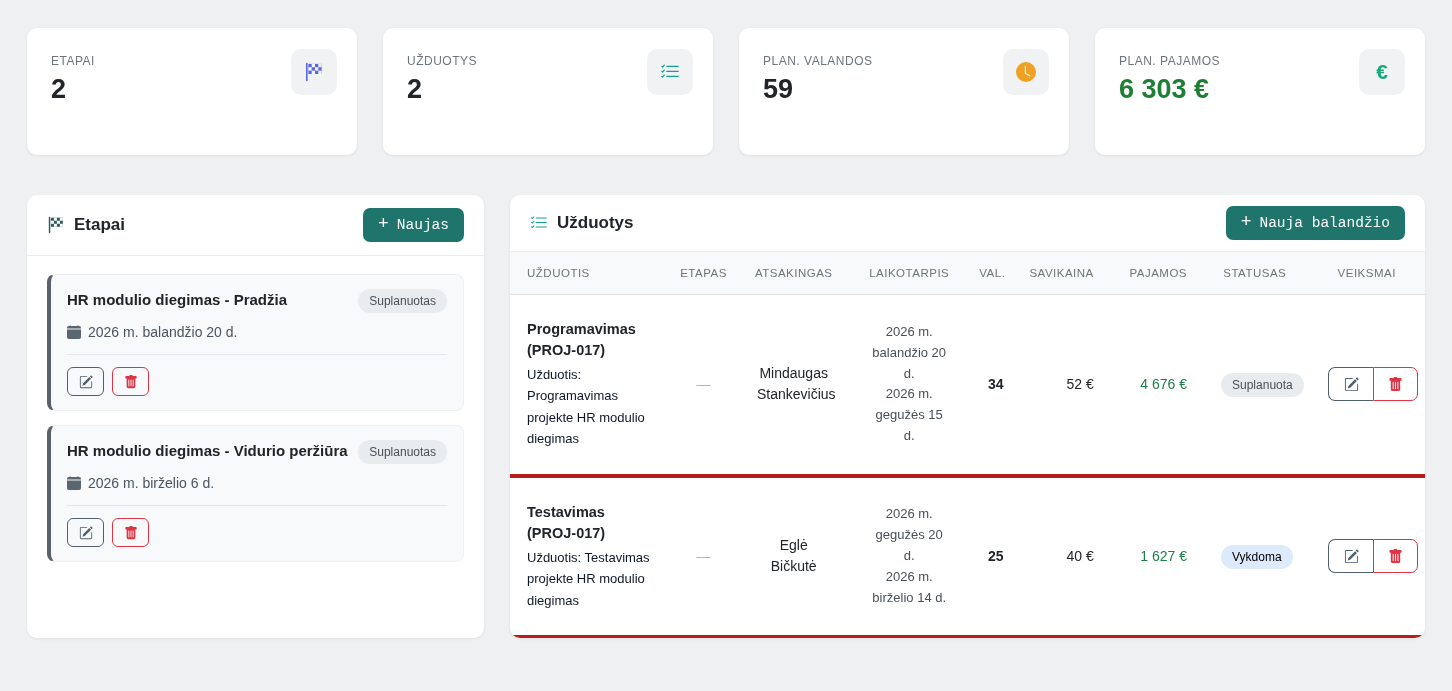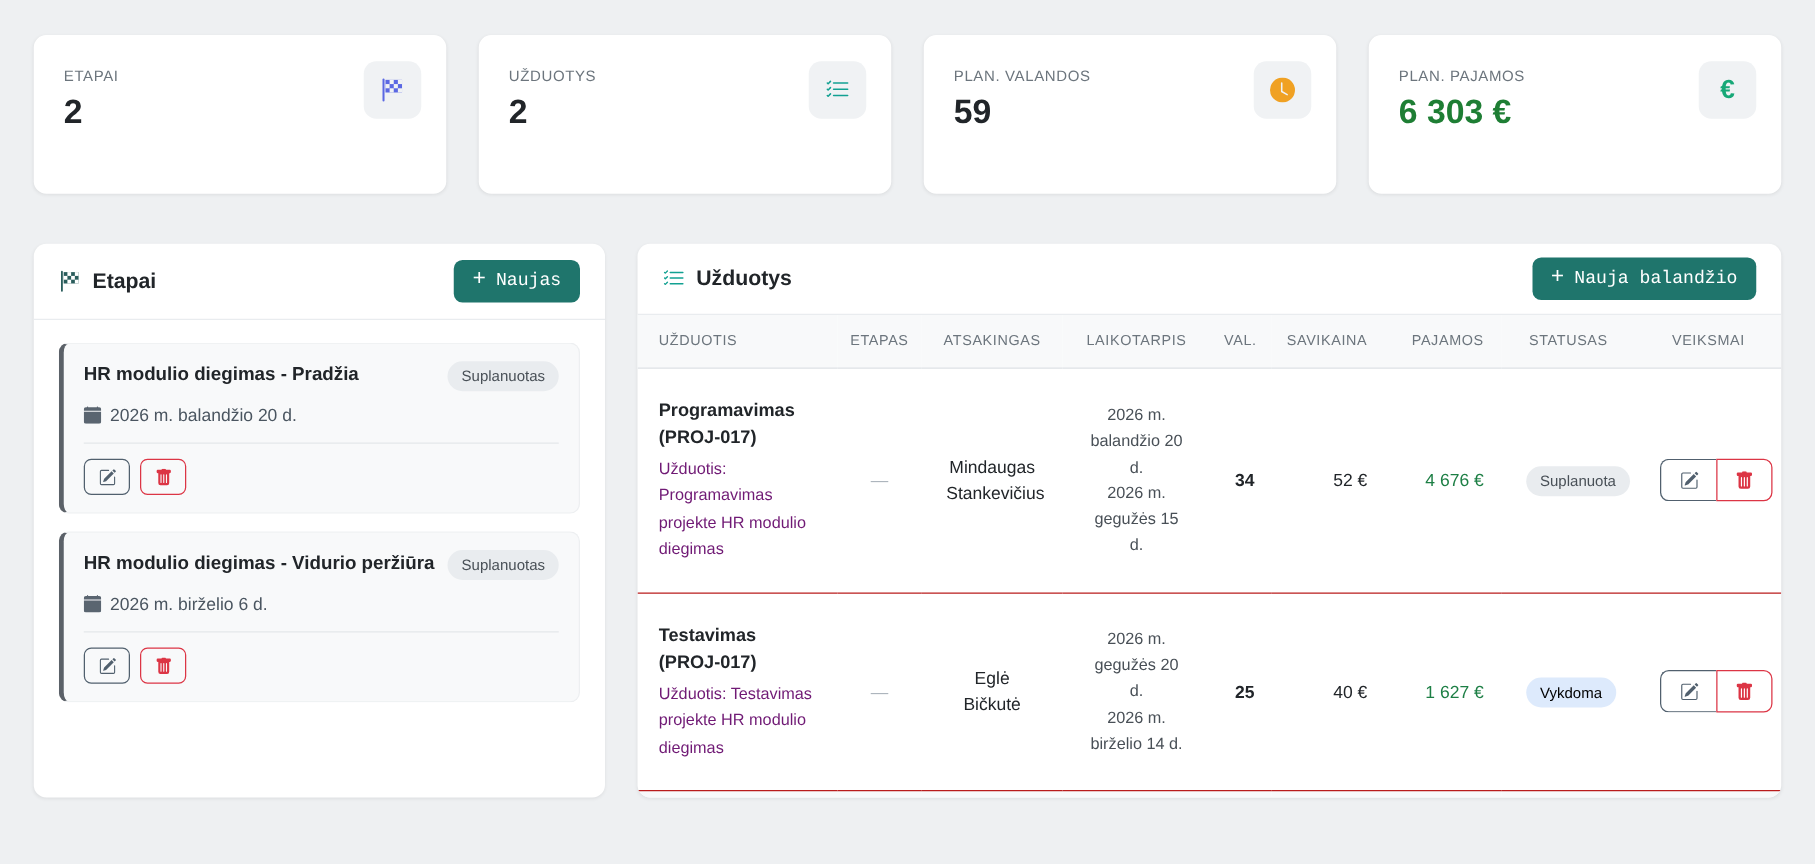--- a/index.html
+++ b/index.html
@@ -83,23 +83,23 @@
   
   table { width:100%; border-collapse:collapse; table-layout:fixed; }
   thead th {
     background:#f8f9fa; border-bottom:1px solid #dee2e6;
     font-size:11.5px; font-weight:400; color:#6c757d; letter-spacing:.5px;
     padding:15px 8px; text-transform:uppercase;
   }
   th.al, td.al { text-align:left; padding-left:17px; }
   th.ac, td.ac { text-align:center; }
   th.ar, td.ar { text-align:right; padding-right:14px; }
-  tbody td { border-bottom:1px solid #b91c1c; padding:24px 20px; vertical-align:middle; font-size:14px; }
+  tbody td { border-bottom:4px solid #b91c1c; padding:24px 20px; vertical-align:middle; font-size:14px; }
   .task-name { font-size:14.5px; font-weight:700; line-height:1.45; }
-  .task-desc { font-size:13px; color:#701a75; line-height:1.65; margin-top:3px; }
+  .task-desc { font-size:13px; color:#0f172a; line-height:1.65; margin-top:3px; }
   .dash-cell { color:#adb5bd; }
   .assignee-cell { line-height:1.5; }
   .period-cell { font-size:13px; color:#495057; line-height:1.6; }
   .hours-cell { font-weight:600; }
   .money-green { color:#1d7f45; }
   .action-group { display:inline-flex; }
   .btn-cell-edit {
     width:45px; height:34px; border:1px solid #51606e; border-right:none; color:#51606e;
     border-radius:7px 0 0 7px; background:transparent; cursor:pointer;
     display:flex; align-items:center; justify-content:center;

